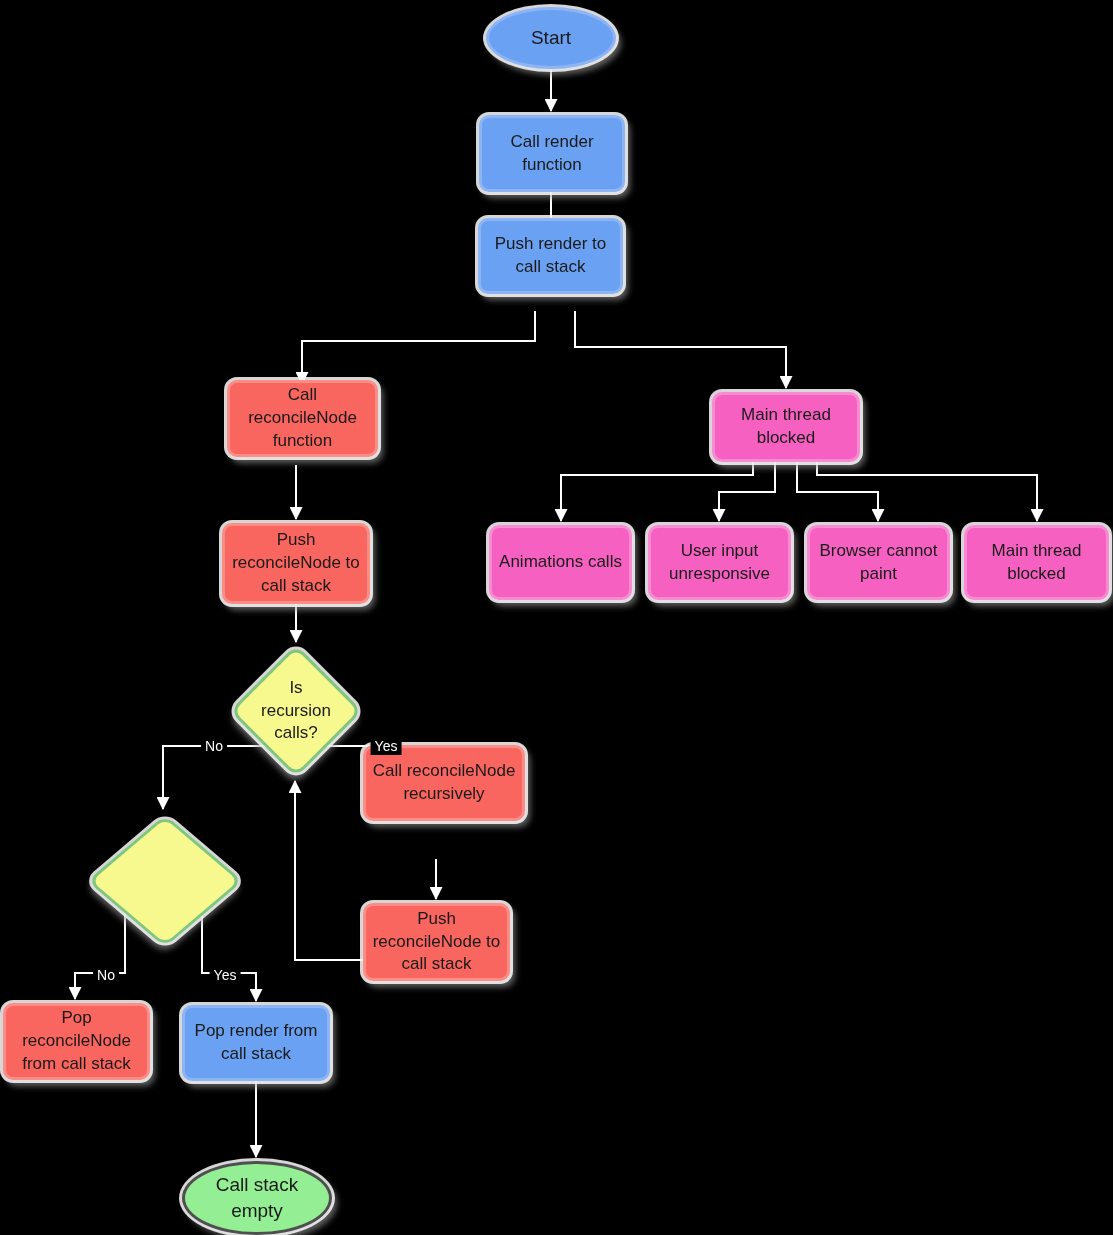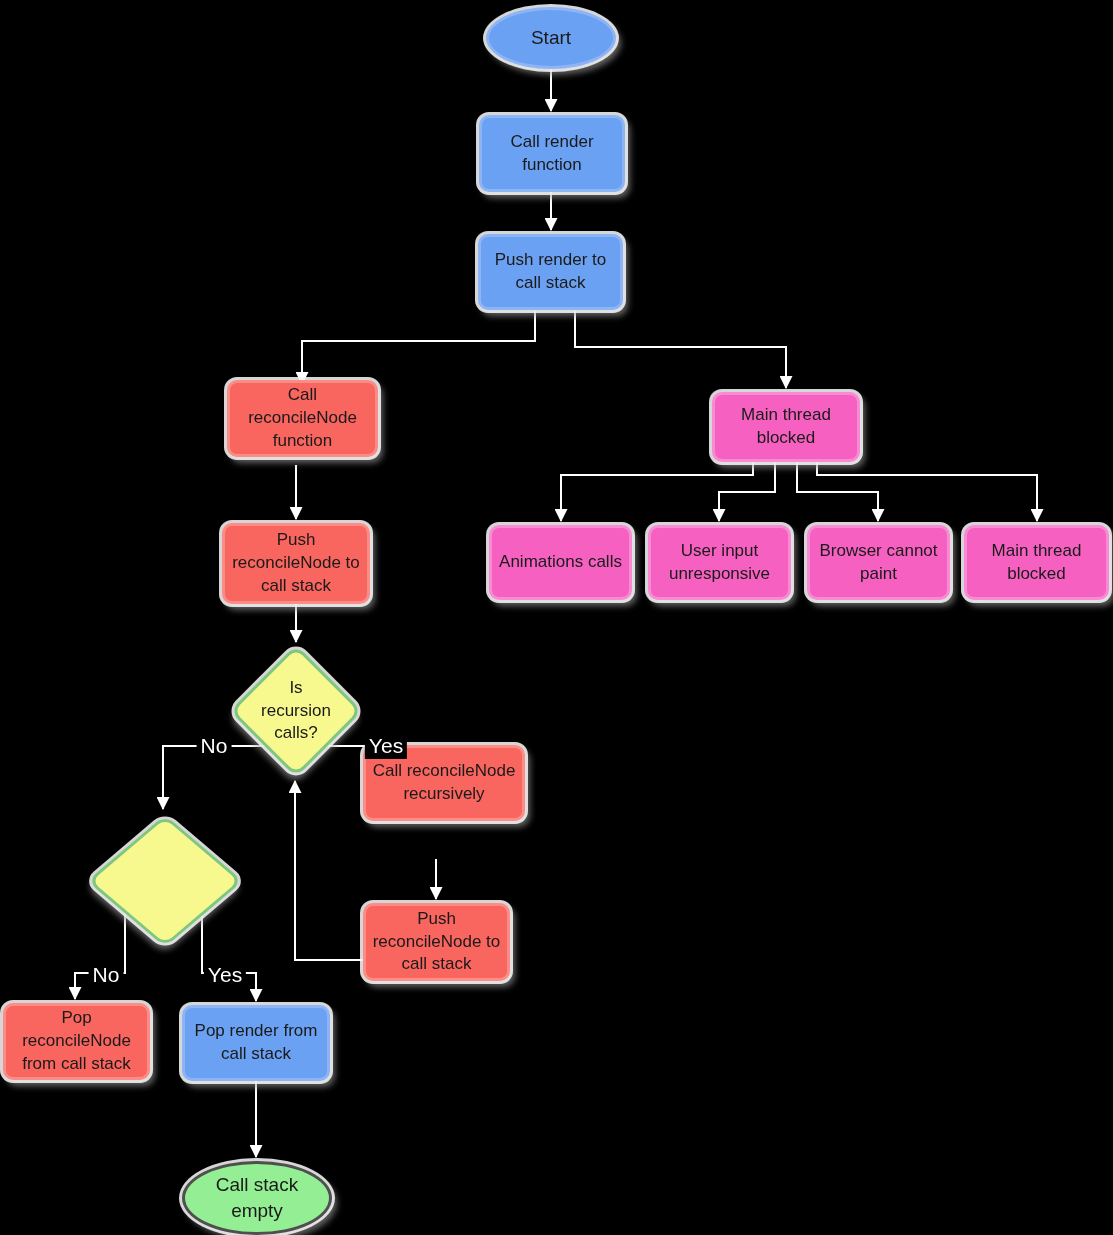--- a/index.html
+++ b/index.html
@@ -60,21 +60,21 @@
     transform: rotate(45deg);
     box-shadow: 0 0 0 3px rgba(244,244,244,0.88), 4px 5px 6px 1px rgba(150,150,150,0.65);
   }
   .diamond .shape.wide { transform: scale(1.06, 0.9) rotate(45deg); }
 
   .edge-label {
     position: absolute;
     transform: translate(-50%, -50%);
     background: var(--background, #000);
     color: var(--edge_label_text, #fff);
-    font-size: 21px;
+    font-size: 14px;
     padding: 1px 4px;
     z-index: 2;
   }
 </style>
 </head>
 <body>
 
 <div id="canvas">
 
   <svg id="edges" width="1113" height="1235" viewBox="0 0 1113 1235">
@@ -103,21 +103,21 @@
   </svg>
 
   <div class="node ellipse c-blue" style="left:486px;top:7px;width:130px;height:62px">
     <span class="lbl">Start</span>
   </div>
 
   <div class="node rect c-blue" style="left:479px;top:115px;width:146px;height:77px">
     <span class="lbl" style="max-width:110px">Call render function</span>
   </div>
 
-  <div class="node rect c-blue" style="left:478px;top:234px;width:145px;height:76px">
+  <div class="node rect c-blue" style="left:478px;top:218px;width:145px;height:76px">
     <span class="lbl">Push render to call stack</span>
   </div>
 
   <div class="node rect c-red" style="left:227px;top:380px;width:151px;height:77px">
     <span class="lbl">Call reconcileNode function</span>
   </div>
 
   <div class="node rect c-red" style="left:222px;top:523px;width:148px;height:81px">
     <span class="lbl">Push reconcileNode to call stack</span>
   </div>

